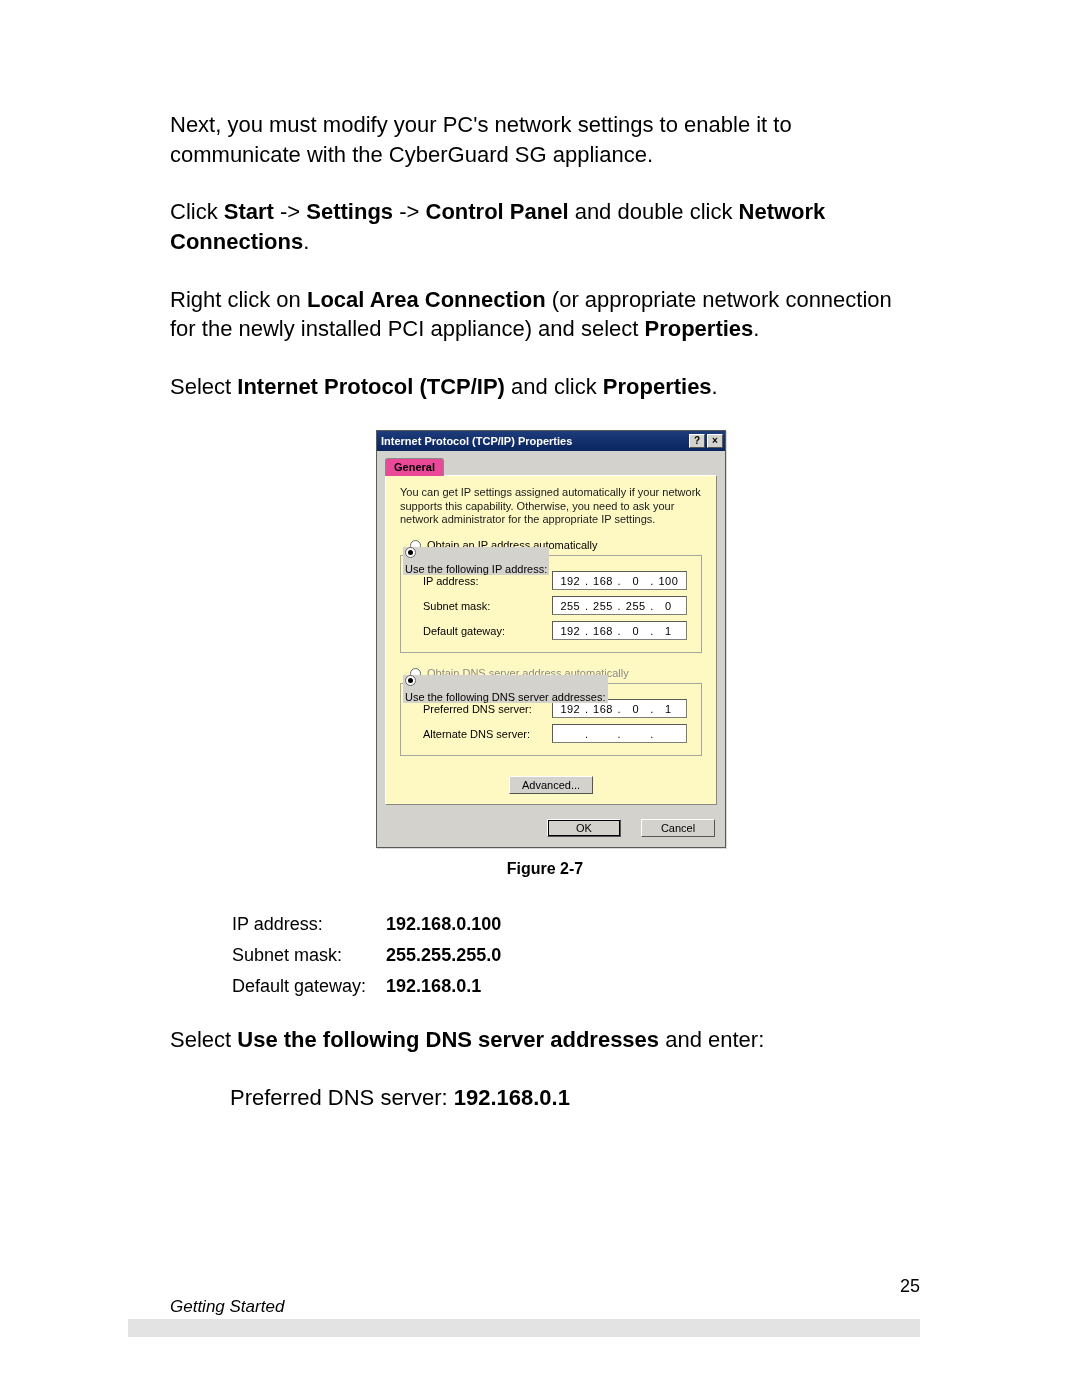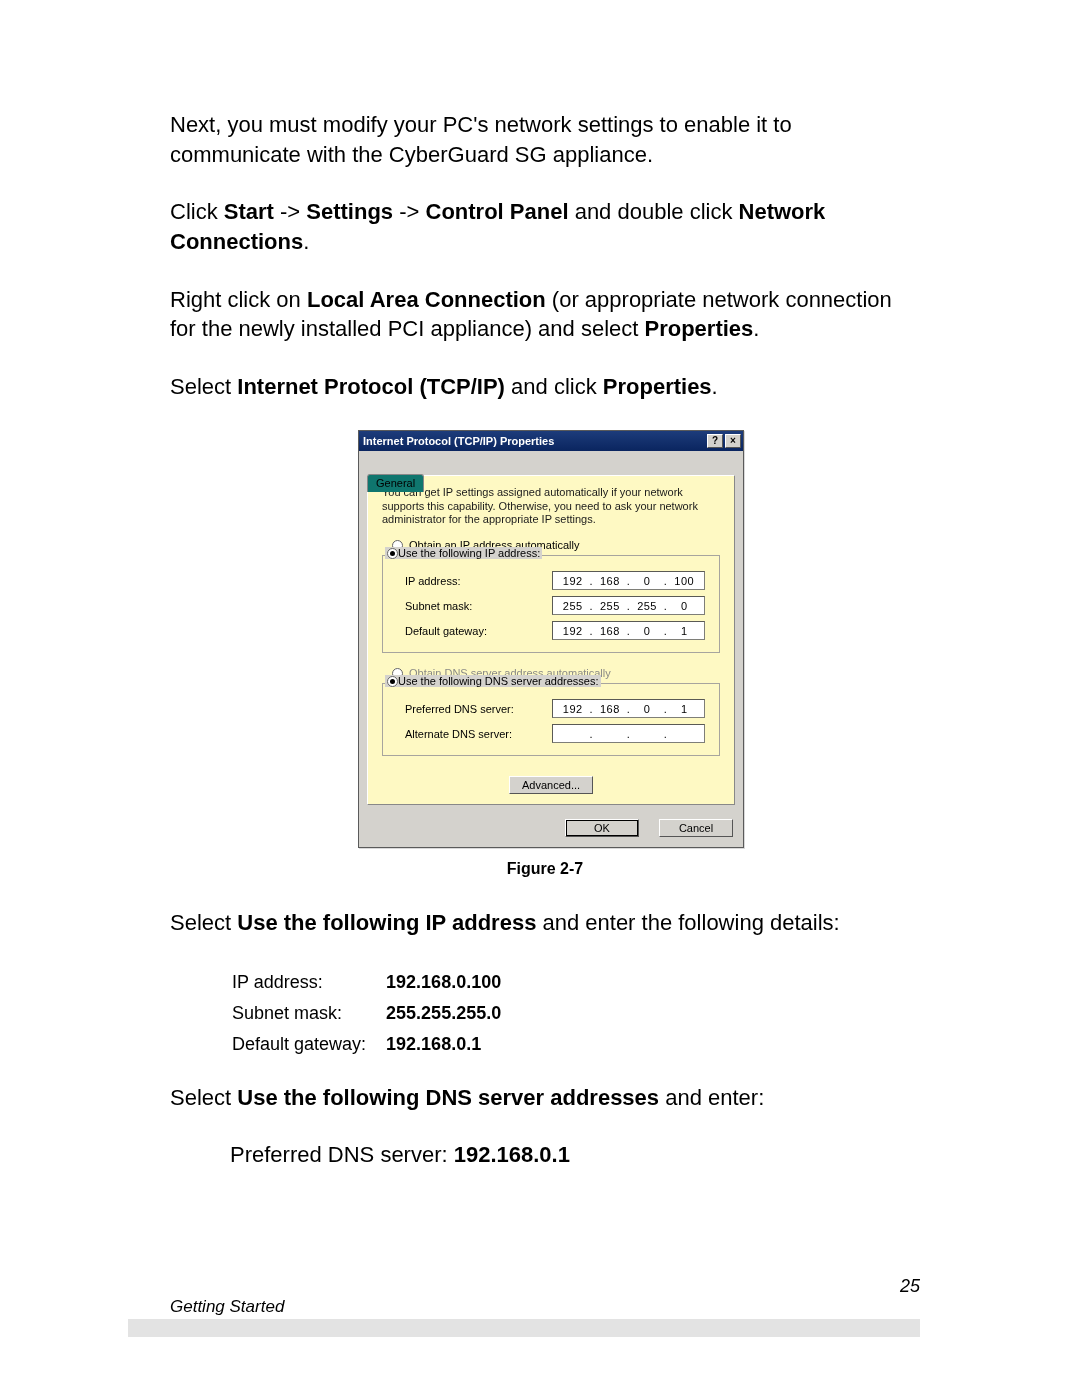--- a/index.html
+++ b/index.html
@@ -32,26 +32,26 @@
     bottom: 60px;
     left: 128px;
     right: 160px;
   }
   .footer-bar {
     height: 18px;
     background: #e3e3e3;
     margin-top: 2px;
   }
   .footer-text { font-style: italic; font-size: 17px; padding-left: 42px; }
-  .page-num { position: absolute; right: 160px; bottom: 100px; font-style: italic; font-size: 18px; margin-top: 9px; }
+  .page-num { position: absolute; right: 160px; bottom: 100px; font-size: 18px; margin-top: 9px; }
 
   
   .dialog {
     display: inline-block;
-    width: 386px;
+    width: 350px;
     border: 1px solid #5a5a5a;
     background: #d4d2cd;
     font-family: Tahoma, Arial, sans-serif;
     font-size: 11px;
     text-align: left;
     box-shadow: 1px 1px 0 rgba(0,0,0,.15);
     margin-left: 12px;
   }
   .titlebar {
     background: linear-gradient(#1d3c7b,#0a255f);
@@ -69,25 +69,25 @@
     background: #d4d2cd;
     border: 1px solid #fff;
     border-right-color: #555; border-bottom-color: #555;
     margin-left: 2px;
     display: inline-flex; align-items: center; justify-content: center;
     color:#000; font-weight: bold; font-size:10px; line-height:1;
     cursor: default;
   }
   .tabstrip { padding: 6px 8px 0 8px; }
   .tab {
-    display:inline-block; background:#0f766e;
+    display:inline-block; background:#ec4899;
     border:1px solid #888; border-bottom: none;
     padding: 2px 8px 3px 8px;
     border-top-left-radius:3px; border-top-right-radius:3px;
-    position: relative; top:17px; font-size:11px;
+    position: relative; top:1px; font-size:11px;font-weight:bold;
   }
   .tab-body {
     margin: 0 8px 8px 8px;
     border: 1px solid #888;
     border-top-color:#fff; border-left-color:#fff;
     padding: 10px 14px 10px 14px;
     background: #fef9c3;
   }
   .infotext { font-size: 11px; line-height: 1.25; margin-bottom: 12px; color:#1a1a1a; }
   .radio-row { display:flex; align-items:center; gap:6px; margin: 4px 0 4px 10px; font-size:11px; }
@@ -100,21 +100,21 @@
     position: relative;
     padding: 10px 14px 12px 14px;
     margin-bottom: 14px;
   }
   .groupbox .group-top {
     position:absolute; top:0; left:0; right:0; height:1px; background:#a7a59e;
   }
   .groupbox .legend {
     position: absolute; top:-8px; left: 2px;
     background:#d4d2cd; padding: 0 2px;
-    display:flex; align-items:flex-end; 
+    display:flex; align-items:flex-start; gap:5px;flex-direction:column;
   }
   .field-row { display:flex; align-items:center; margin: 6px 0 0 8px; }
   .field-row .lbl { width: 148px; font-size:11px; }
   .ipfield {
     width: 154px; height: 19px;
     background:#fff; border:1px solid #7e7e78;
     border-top-color:#5a5a55; border-left-color:#5a5a55;
     display:flex; align-items:center; font-size:11px;
     padding: 0 4px;
     letter-spacing: .5px;
@@ -264,23 +264,20 @@
       </div>
       <div class="btn-row">
         <span class="btn default">OK</span>
         <span class="btn">Cancel</span>
       </div>
     </div>
   </div>
 
   <div class="figure-caption">Figure 2-7</div>
 
-  <p class="para">
-    <span>Select </span><span class="bold">Use the following IP address</span><span> and enter the following details:</span>
-  </p>
 
   <table class="details-table">
     <tbody>
         <tr>
           <td>IP address:</td>
           <td class="val">192.168.0.100</td>
         </tr>
     <tr>
           <td>Subnet mask:</td>
           <td class="val">255.255.255.0</td>

